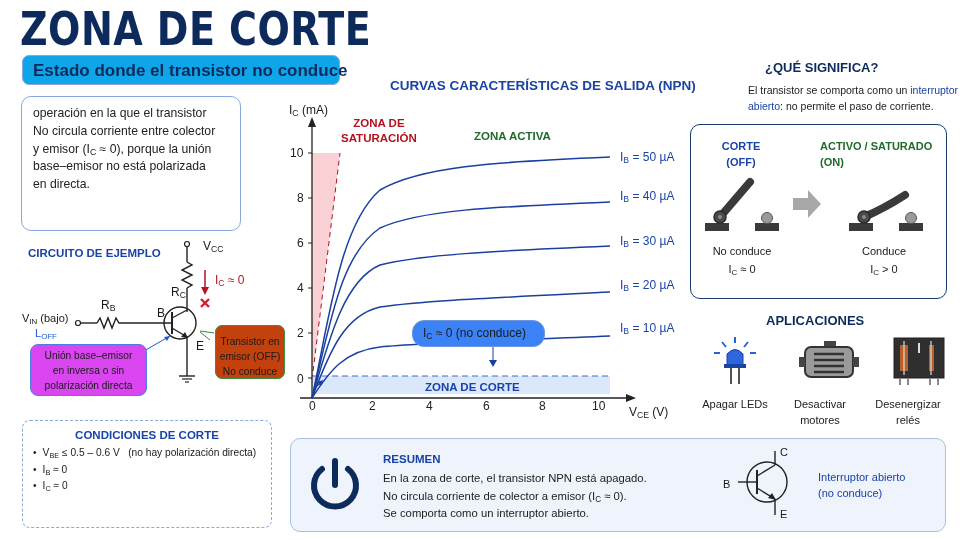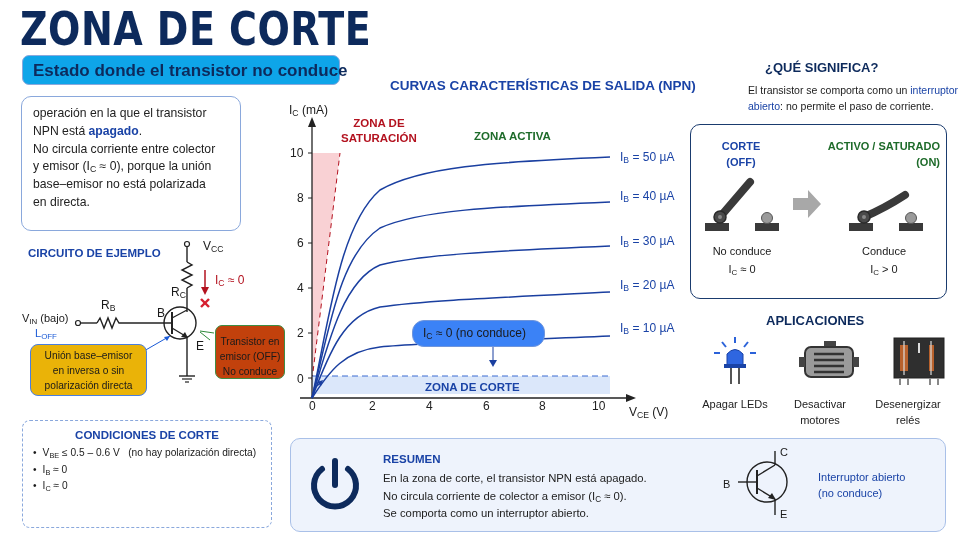--- a/index.html
+++ b/index.html
@@ -31,21 +31,20 @@
   .res-right { left: 818px; top: 469px; color: #1a43a6; font-size: 11px; line-height: 16px; }
 </style>
 </head>
 <body>
 
 <div class="abs title">ZONA DE CORTE</div>
 <div class="abs subtitle">Estado donde el transistor no conduce</div>
 
 <div class="abs intro">
   <div>operación en la que el transistor</div>
-  <div><span>NPN está </span><span class="hl">apagado</span><span>.</span></div>
   <div>No circula corriente entre colector</div>
   <div><span>y emisor (I</span><sub>C</sub><span> ≈ 0), porque la unión</span></div>
   <div>base–emisor no está polarizada</div>
   <div>en directa.</div>
 </div>
 
 <div class="abs section-h" style="left:28px;top:247px;">CIRCUITO DE EJEMPLO</div>
 <svg class="abs" style="left:0;top:0;" width="300" height="420">
 
   <circle cx="187" cy="244" r="2.5" fill="none" stroke="#222" stroke-width="1.2"></circle>
@@ -86,21 +85,21 @@
   <line x1="214" y1="333" x2="200" y2="331" stroke="#2f8a3b" stroke-width="1"></line>
 </svg>
 <div class="abs" style="left:203px;top:239px;font-size:12px;"><span>V</span><sub>CC</sub></div>
 <div class="abs" style="left:171px;top:285px;font-size:12px;"><span>R</span><sub>C</sub></div>
 <div class="abs" style="left:215px;top:273px;font-size:12px;color:#b3121f;"><span>I</span><sub>C</sub><span> ≈ 0</span></div>
 <div class="abs" style="left:101px;top:298px;font-size:12px;"><span>R</span><sub>B</sub></div>
 <div class="abs" style="left:157px;top:306px;font-size:12px;">B</div>
 <div class="abs" style="left:196px;top:339px;font-size:12px;">E</div>
 <div class="abs" style="left:22px;top:312px;font-size:11px;"><span>V</span><sub>IN</sub><span> (bajo)</span></div>
 <div class="abs" style="left:35px;top:327px;font-size:11px;color:#1a5ad6;"><span>L</span><sub>OFF</sub></div>
-<div class="abs" style="left:30px;top:344px;width:117px;height:52px;border:1.2px solid #4a7fe0;border-radius:8px;background:#eab308;font-size:10.2px;text-align:center;line-height:15px;padding-top:3px;">
+<div class="abs" style="left:30px;top:344px;width:117px;height:52px;border:1.2px solid #4a7fe0;border-radius:8px;background:#d946ef;font-size:10.2px;text-align:center;line-height:15px;padding-top:3px;">
   <div>Unión base–emisor</div>
   <div>en inversa o sin</div>
   <div>polarización directa</div>
 </div>
 <div class="abs" style="left:215px;top:325px;width:70px;height:54px;border:1.2px solid #3e8d45;border-radius:7px;background:#c2410c;font-size:10.2px;text-align:center;line-height:15px;padding-top:8px;">
   <div>Transistor en</div>
   <div>emisor (OFF)</div>
   <div>No conduce</div>
 </div>
 
@@ -182,21 +181,21 @@
 <div class="abs lbl-blue" style="left:620px;top:321px;"><span>I</span><sub>B</sub><span> = 10 µA</span></div>
 
 <div class="abs qs-title">¿QUÉ SIGNIFICA?</div>
 <div class="abs qs-text"><span>El transistor se comporta como un </span><span class="hl">interruptor</span><br><span class="hl">abierto</span><span>: no permite el paso de corriente.</span></div>
 
 <div class="abs switch-box"></div>
 <div class="abs" style="left:706px;top:138px;width:70px;text-align:center;color:#1a43a6;font-weight:700;font-size:11px;line-height:16px;">
     <div>CORTE</div>
     <div>(OFF)</div>
   </div>
-<div class="abs" style="left:820px;top:138px;width:120px;text-align:right;color:#1e6b2a;font-weight:700;font-size:11px;line-height:16px;">
+<div class="abs" style="left:820px;top:138px;width:120px;text-align:left;color:#1e6b2a;font-weight:700;font-size:11px;line-height:16px;">
     <div>ACTIVO / SATURADO</div>
     <div>(ON)</div>
   </div>
 <svg class="abs" style="left:690px;top:124px;" width="257" height="175">
 
   <g>
     <rect x="15" y="99" width="24" height="8" fill="#3a3a3a"></rect>
     <rect x="65" y="99" width="24" height="8" fill="#3a3a3a"></rect>
     <line x1="30" y1="93" x2="60" y2="58" stroke="#3a3a3a" stroke-width="8" stroke-linecap="round"></line>
     <circle cx="30" cy="93" r="6" fill="#4a4a4a" stroke="#2a2a2a" stroke-width="1.5"></circle>

